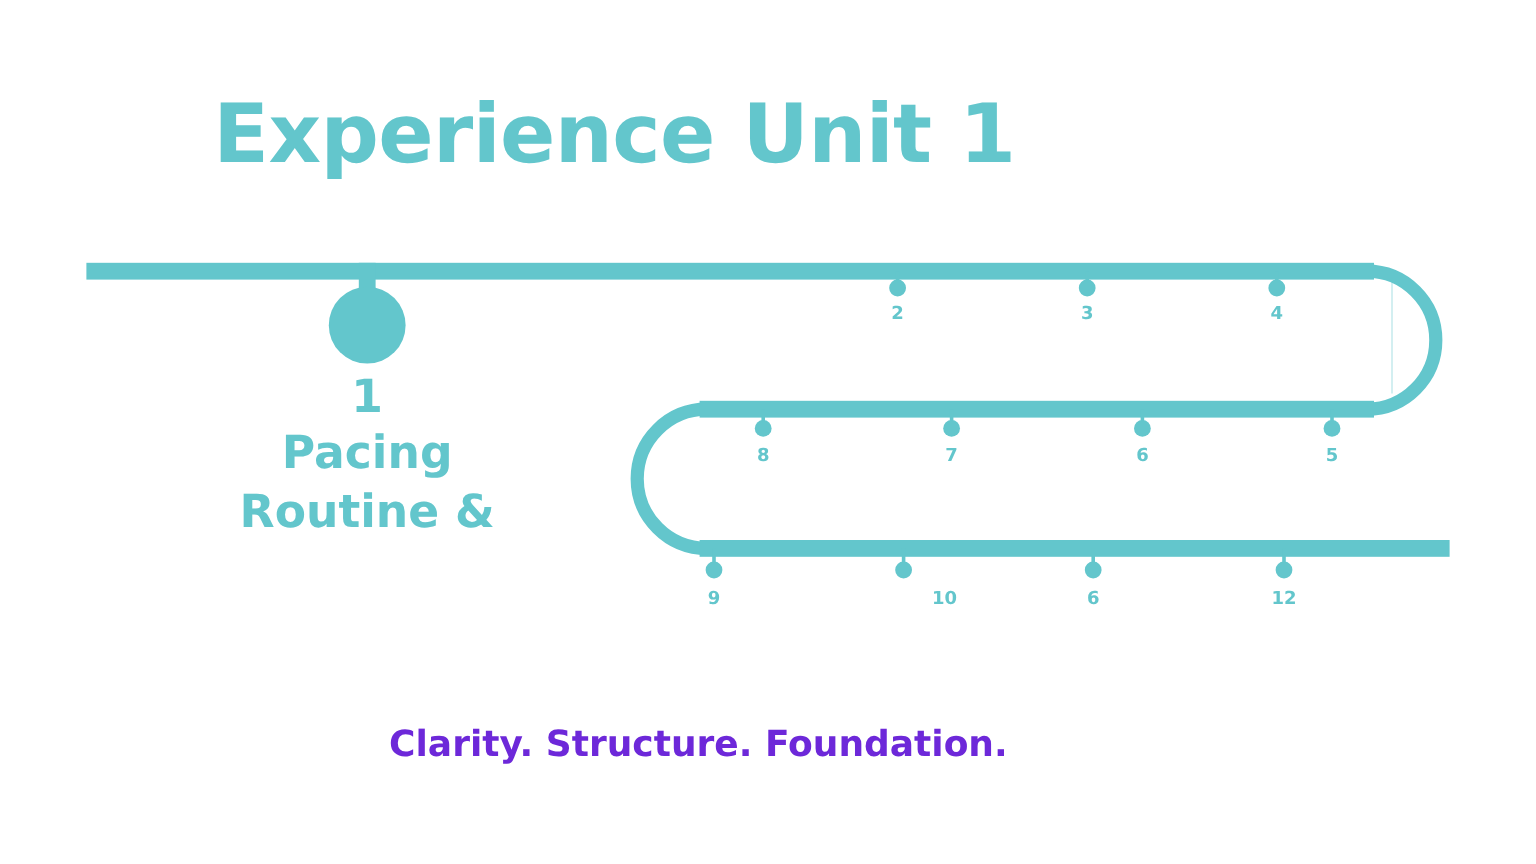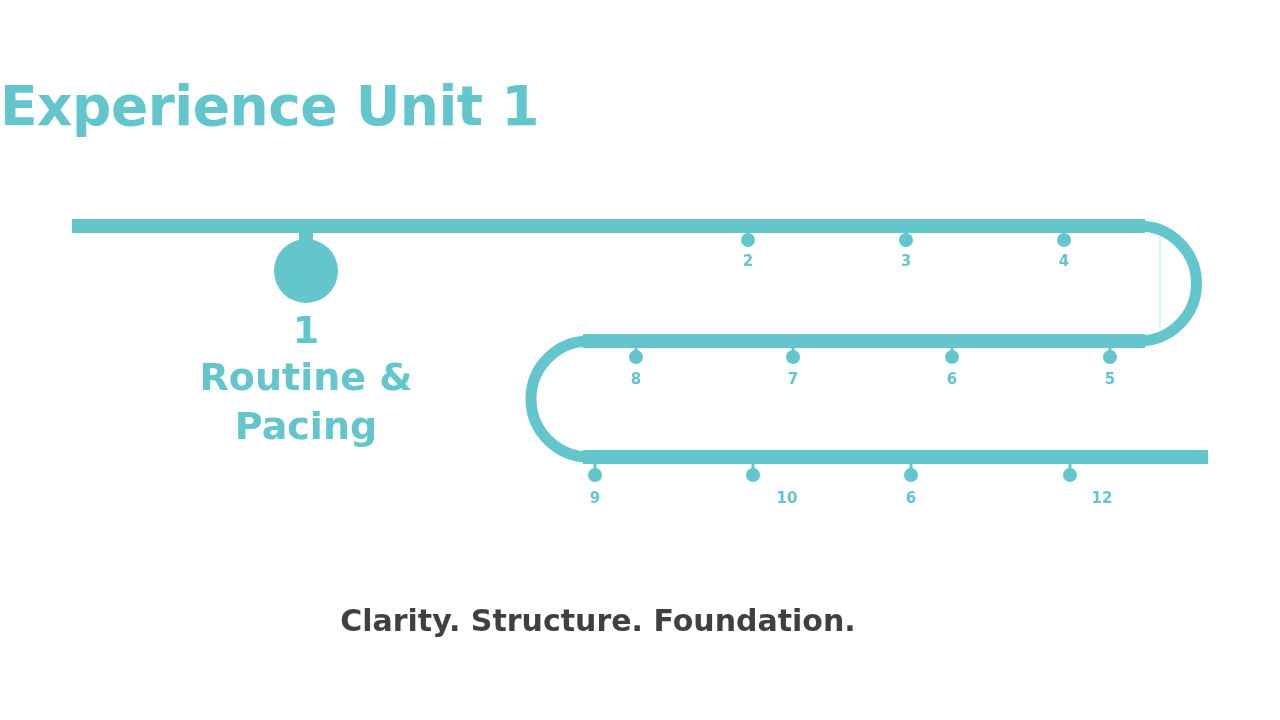--- a/index.html
+++ b/index.html
@@ -17,38 +17,38 @@
     background: #ffffff;
     overflow: hidden;
   }
 
   
   .slide-title {
     position: absolute;
     left: 0;
     top: 76px;
     width: 1024px;
-    text-align: left;
-    font-size: 55px;
+    text-align: center;
+    font-size: 68px;
     font-weight: 700;
     letter-spacing: -0.5px;
     color: #63c6cc;
     line-height: 1.1;
   }
 
   
   .slide-tagline {
     position: absolute;
-    left: 16px;
+    left: 0;
     top: 603px;
     width: 1164px;
     text-align: center;
     font-size: 30px;
     font-weight: 700;
-    color: #404040;
+    color: #6d28d9;
     line-height: 1.2;
   }
 
   
   #timeline-svg {
     position: absolute;
     left: 0;
     top: 0;
     width: 1280px;
     height: 720px;
@@ -140,24 +140,24 @@
       <div class="marker-label" style="left: 748px; top: 252px;">2</div>
       <div class="marker-label" style="left: 906px; top: 252px;">3</div>
       <div class="marker-label" style="left: 1064px; top: 252px;">4</div>
       <div class="marker-label" style="left: 636px; top: 370px;">8</div>
       <div class="marker-label" style="left: 793px; top: 370px;">7</div>
       <div class="marker-label" style="left: 952px; top: 370px;">6</div>
       <div class="marker-label" style="left: 1110px; top: 370px;">5</div>
       <div class="marker-label" style="left: 595px; top: 489px;">9</div>
       <div class="marker-label" style="left: 787px; top: 489px;">10</div>
       <div class="marker-label" style="left: 911px; top: 489px;">6</div>
-      <div class="marker-label" style="left: 1070px; top: 489px; margin-left: 32px;">12</div>
+      <div class="marker-label" style="left: 1070px; top: 489px;">12</div>
     </div>
 
   <div class="unit-block" id="unit-block" style="left: 306px; top: 309px;">
     <div class="unit-number">1</div>
+    <div class="unit-title">Pacing</div>
     <div class="unit-title">Routine &amp;</div>
-    <div class="unit-title">Pacing</div>
   </div>
 
   <div class="slide-tagline">Clarity. Structure. Foundation.</div>
 
 </div>
 
 </body></html>

